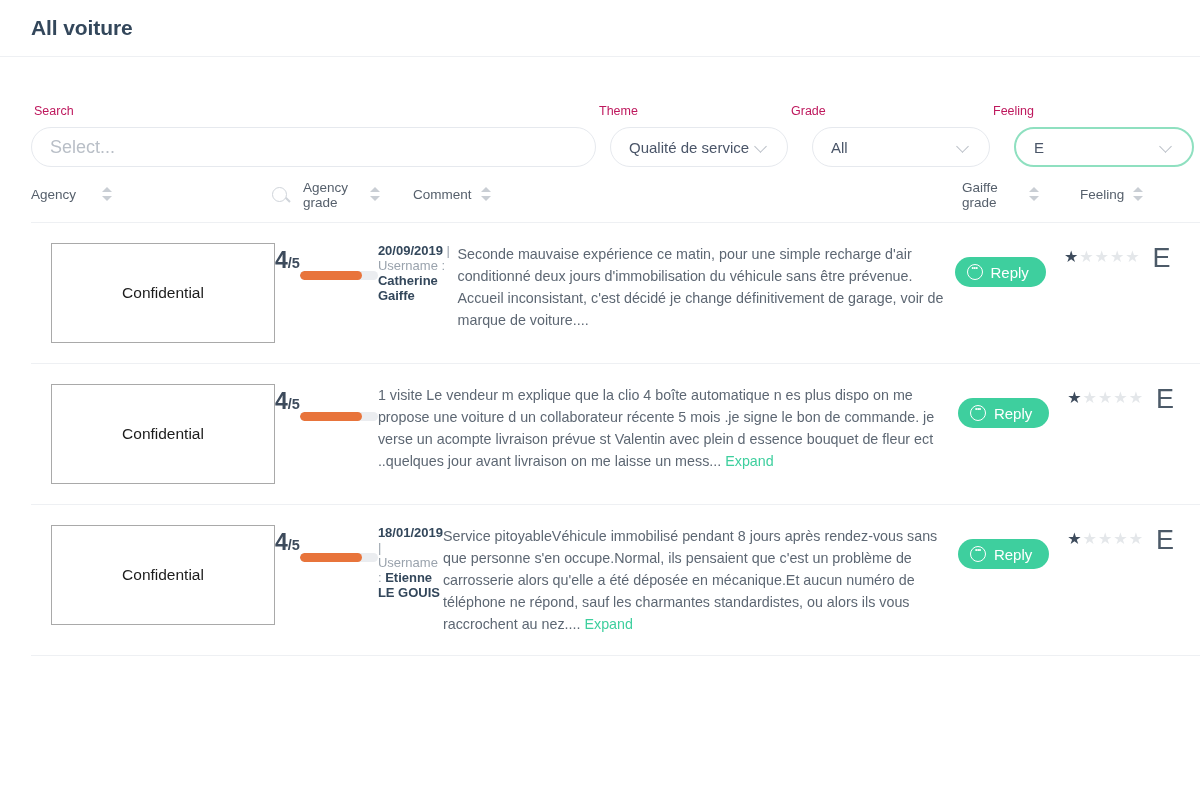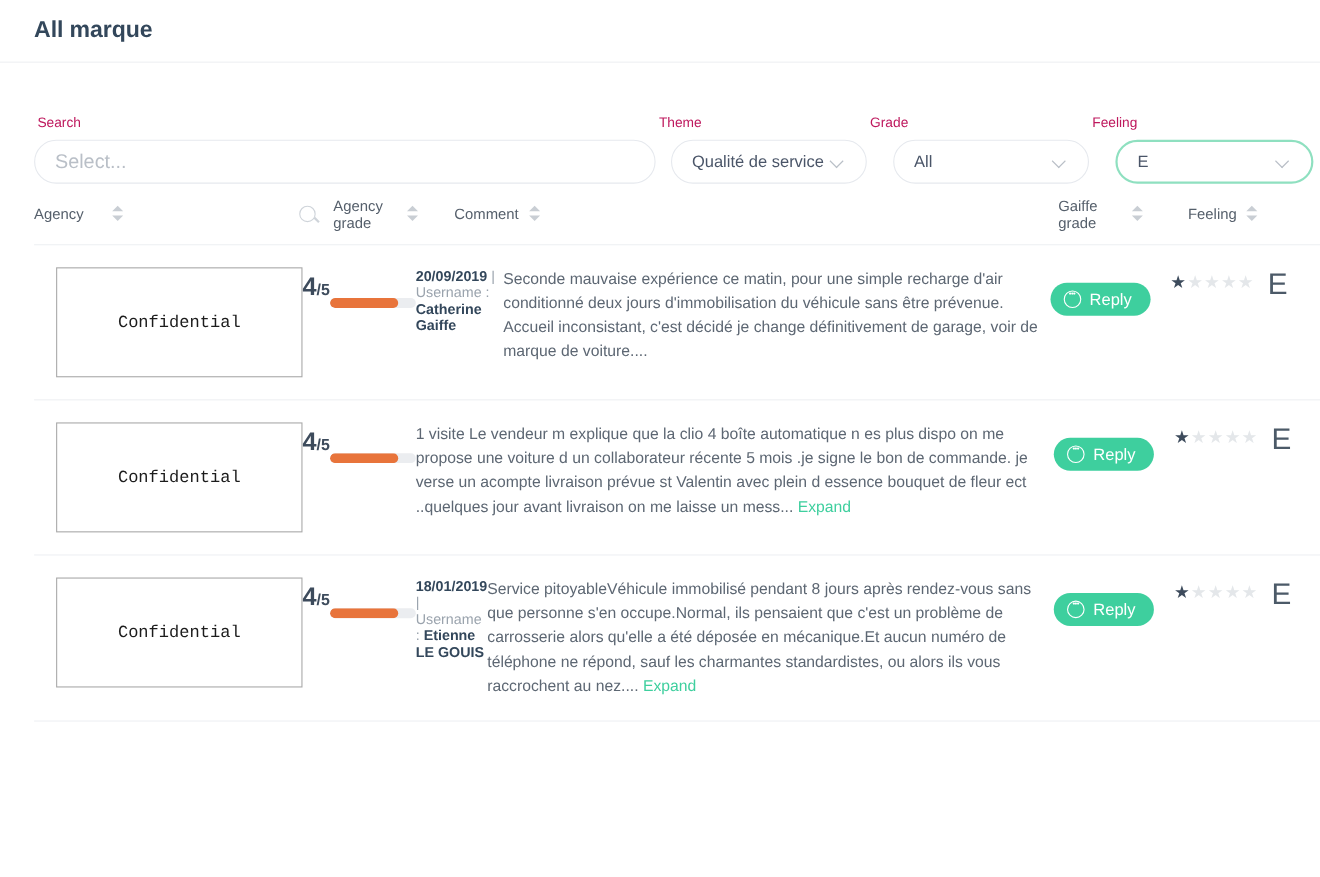--- a/index.html
+++ b/index.html
@@ -147,21 +147,20 @@
   }
   .cell { display: flex; flex-direction: row; }
   .conf-box {
     width: 224px; height: 100px;
     border: 1px solid #a9a9a9;
     background: #fff;
     display: flex; align-items: center; justify-content: center;
     font-size: 15.5px;
     color: #1c1c1c;
     margin-left: 20px;
-    font-family: Liberation Mono, monospace;
   }
   .cell.col-agency { width: 272px; }
 
   .grade-wrap { padding-top: 6px; }
   .grade-num {
     font-size: 23px;
     font-weight: bold;
     color: #3d4b5c;
     line-height: 1;
   }
@@ -248,21 +247,21 @@
     font-size: 27px;
     color: #4c5a68;
     font-family: "Liberation Sans", sans-serif;
     padding-left: 12px;
   }
 </style>
 </head>
 <body>
 
 <div class="page-header">
-  <div class="page-title">All marque</div>
+  <div class="page-title">All voiture</div>
 </div>
 
 <div class="filters">
 
   <div class="field">
     <div class="field-label">Search</div>
     <div class="control search">
       <span class="ph">Select...</span>
     </div>
   </div>

